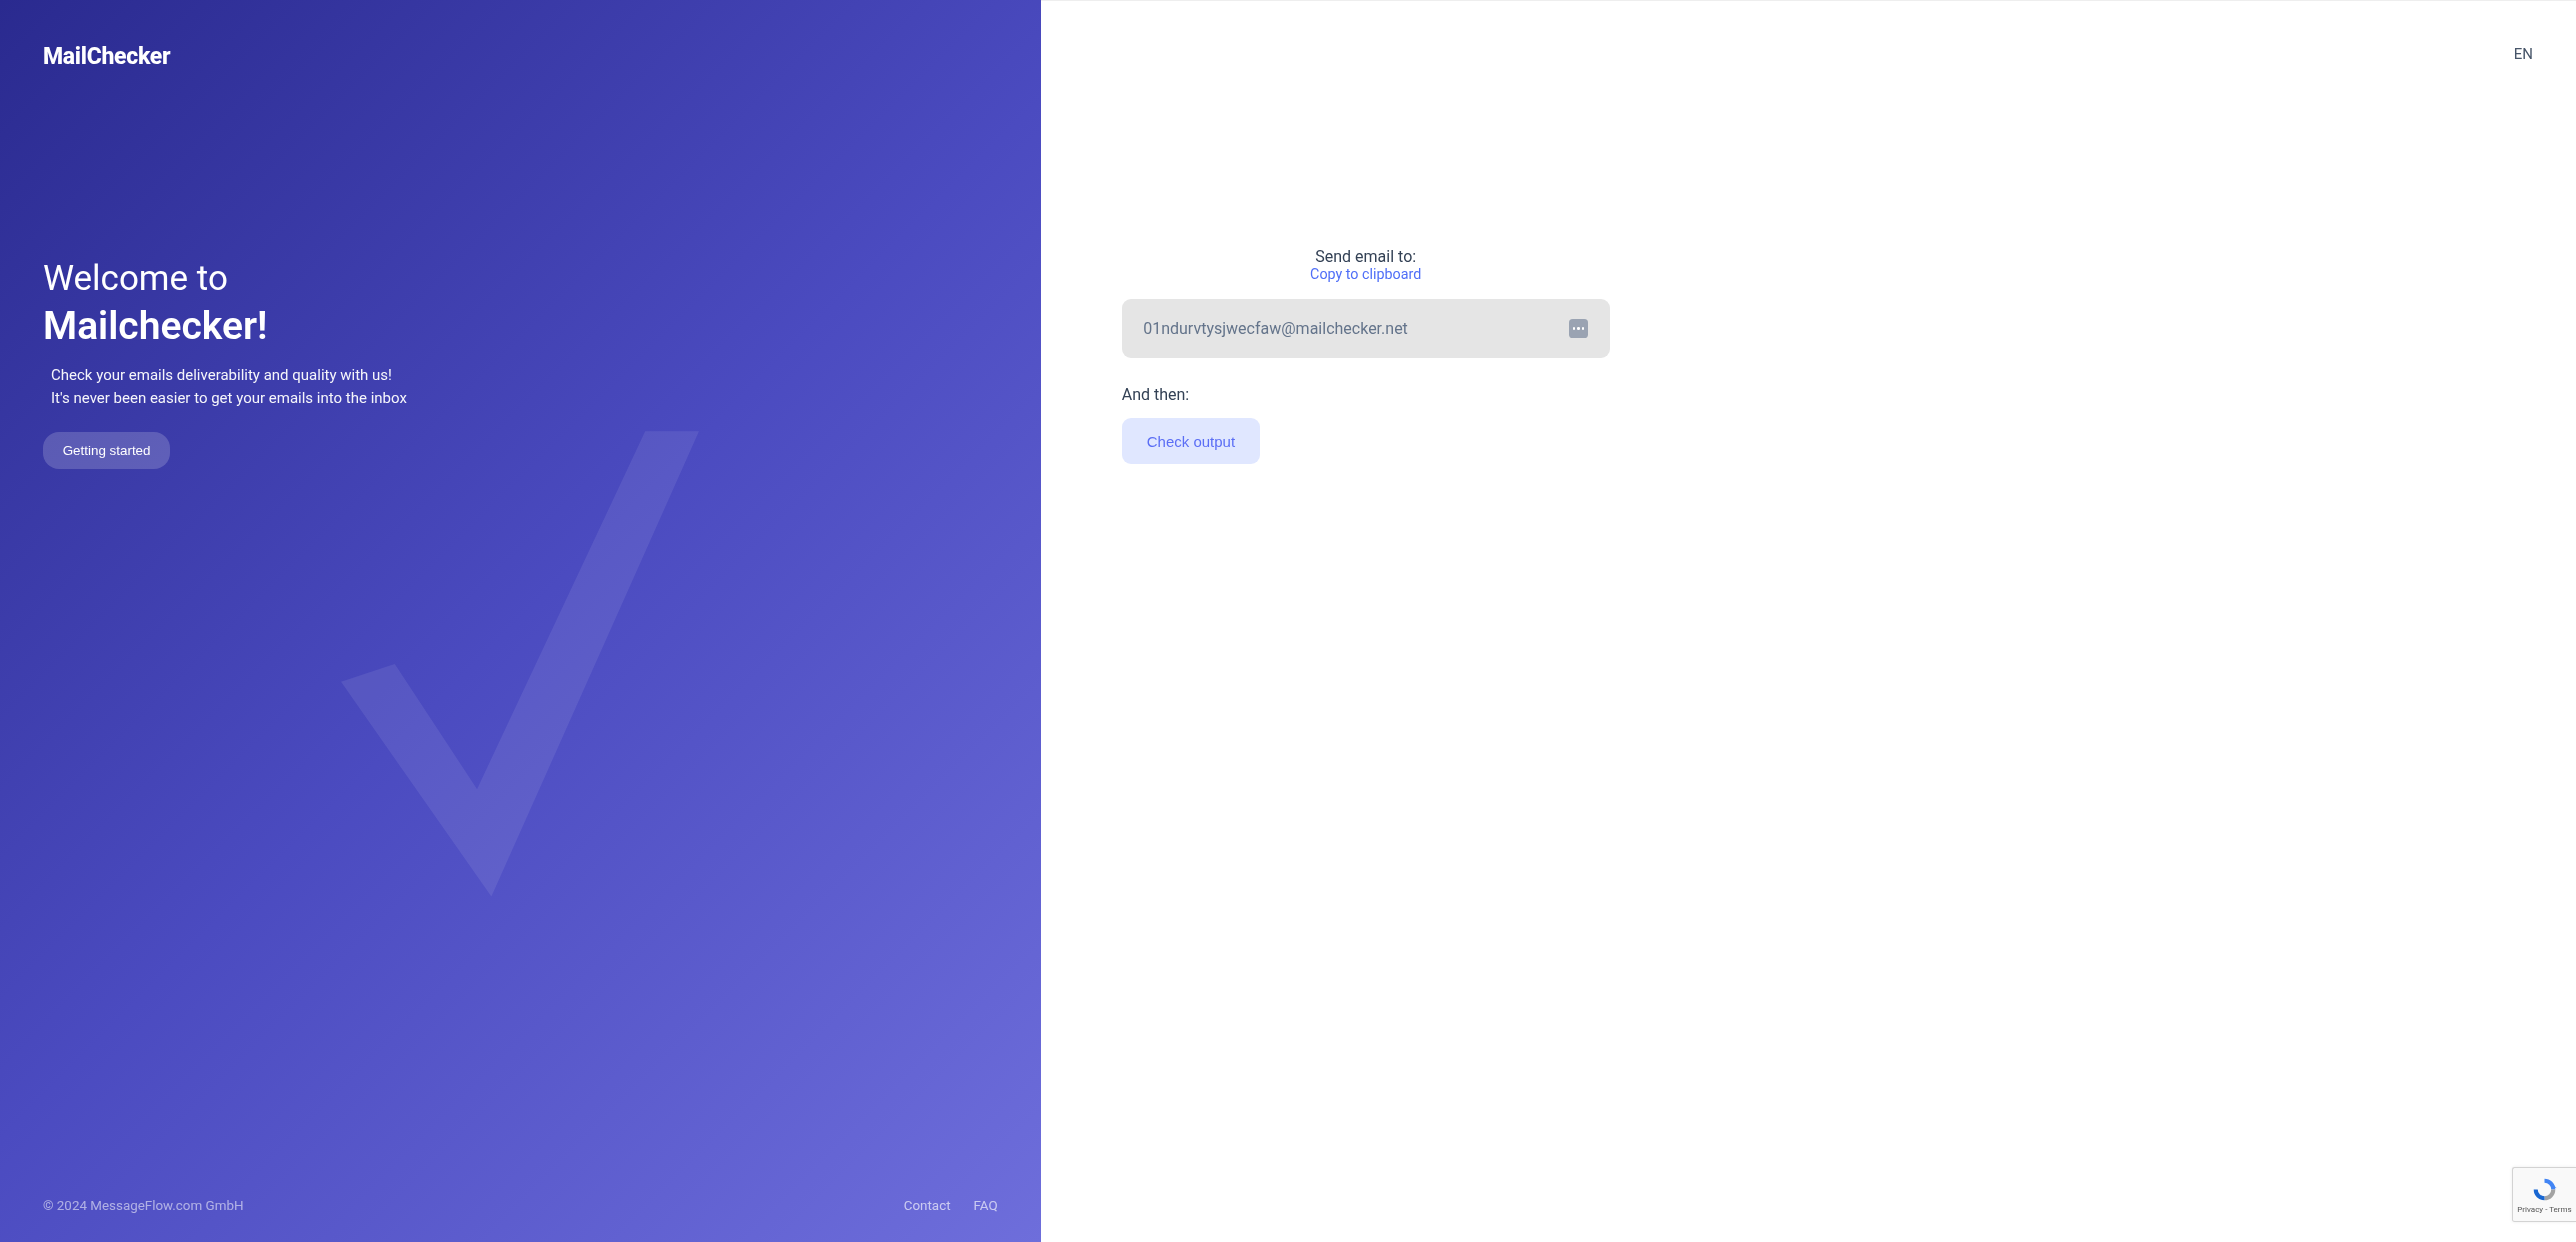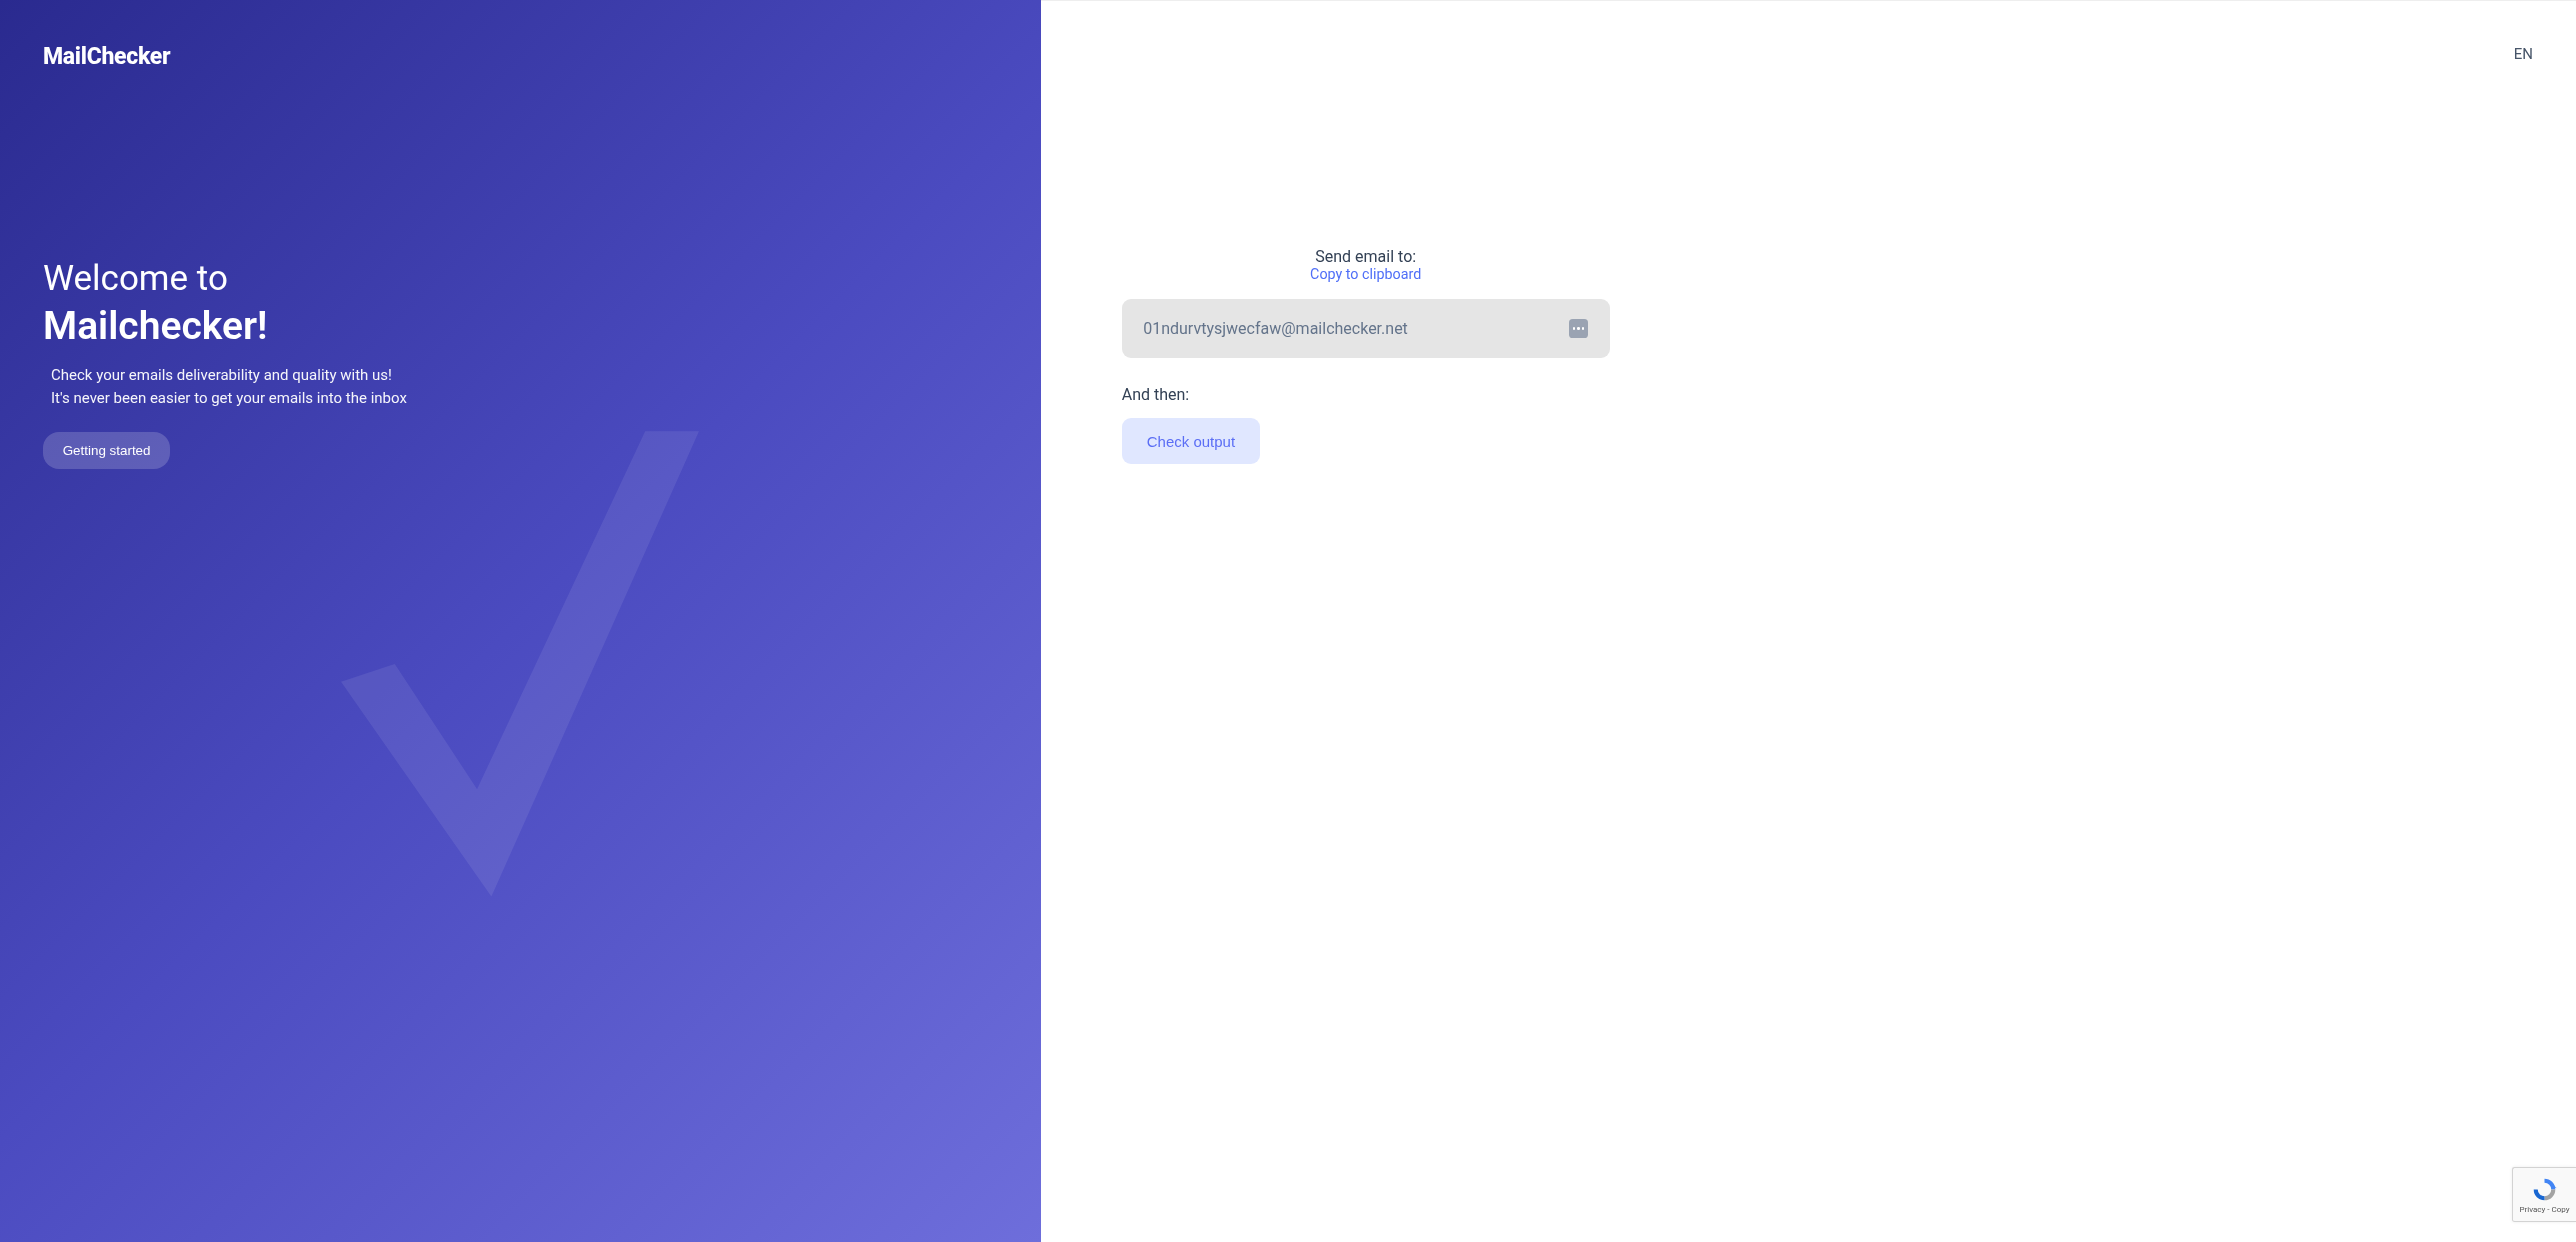--- a/index.html
+++ b/index.html
@@ -254,20 +254,27 @@
     <div class="hero-content">
       <div class="welcome-title">Welcome to</div>
       <div class="mailchecker-title">Mailchecker!</div>
       <div class="subtitle">
         <span>Check your emails deliverability and quality with us!</span><br>
         <span>It's never been easier to get your emails into the inbox</span>
       </div>
       <button class="getting-started-btn">Getting started</button>
     </div>
 
+    <div class="footer-left">
+      <div>© 2024 MessageFlow.com GmbH</div>
+      <div class="footer-links">
+        <a>Contact</a>
+        <a>FAQ</a>
+      </div>
+    </div>
   </div>
 
   <div class="right-panel">
     <div class="lang-selector">EN</div>
 
     <div class="form-section">
       <div class="label-row">
         <div class="field-label">Send email to:</div>
         <a class="copy-link">Copy to clipboard</a>
       </div>
@@ -288,17 +295,17 @@
       <button class="check-output-btn">Check output</button>
     </div>
 
     <div class="recaptcha">
       <svg class="recaptcha-icon" viewBox="0 0 40 40">
         <path d="M 20 4 A 16 16 0 0 1 36 20 L 30 20 A 10 10 0 0 0 20 10 Z" fill="#4285f4"></path>
         <path d="M 36 20 A 16 16 0 0 1 20 36 L 20 30 A 10 10 0 0 0 30 20 Z" fill="#a3a3a3"></path>
         <path d="M 20 36 A 16 16 0 0 1 4 20 L 10 20 A 10 10 0 0 0 20 30 Z" fill="#1967d2"></path>
         <polygon points="32,12 38,18 32,16" fill="#4285f4"></polygon>
       </svg>
-      <div class="recaptcha-text">Privacy - Copy</div>
+      <div class="recaptcha-text">Privacy - Terms</div>
     </div>
   </div>
 </div>
 
 
 </body></html>

